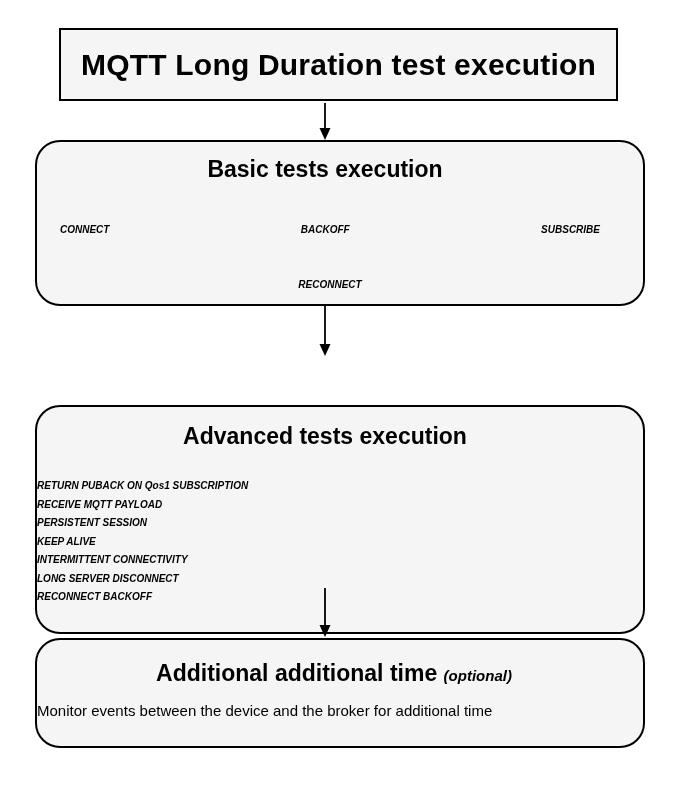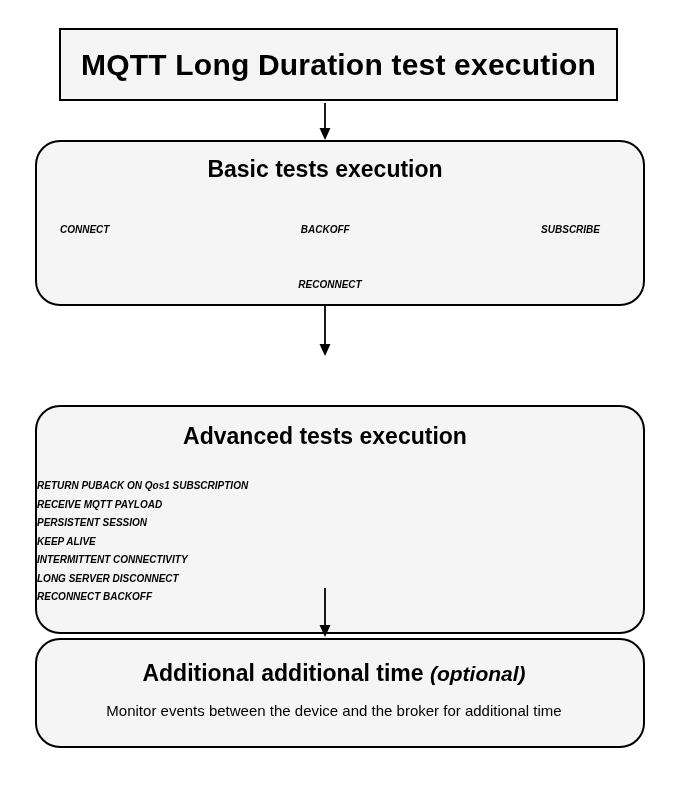--- a/index.html
+++ b/index.html
@@ -89,29 +89,28 @@
     text-align:left;
   }
   #box-advanced .items .item{
     display:block;
     line-height:18.5px;
   }
   
   #box-additional{ top:638px; height:110px; }
   #box-additional .box-title{ top:19px; padding-right:12px; }
   #box-additional .box-title .suffix{
-    font-size:21px;
+    font-size:15px;
     font-weight:bold;
     font-style:italic;
   }
   #box-additional .description{
     position:absolute;
     top:61px; left:0; right:0;
     padding-right:12px;
-    text-align:center;
     font-size:15px;
     line-height:20px;
     white-space:nowrap;
   }
   
   .arrow{
     position:absolute;
     left:317px;
     width:16px;
     display:block;

